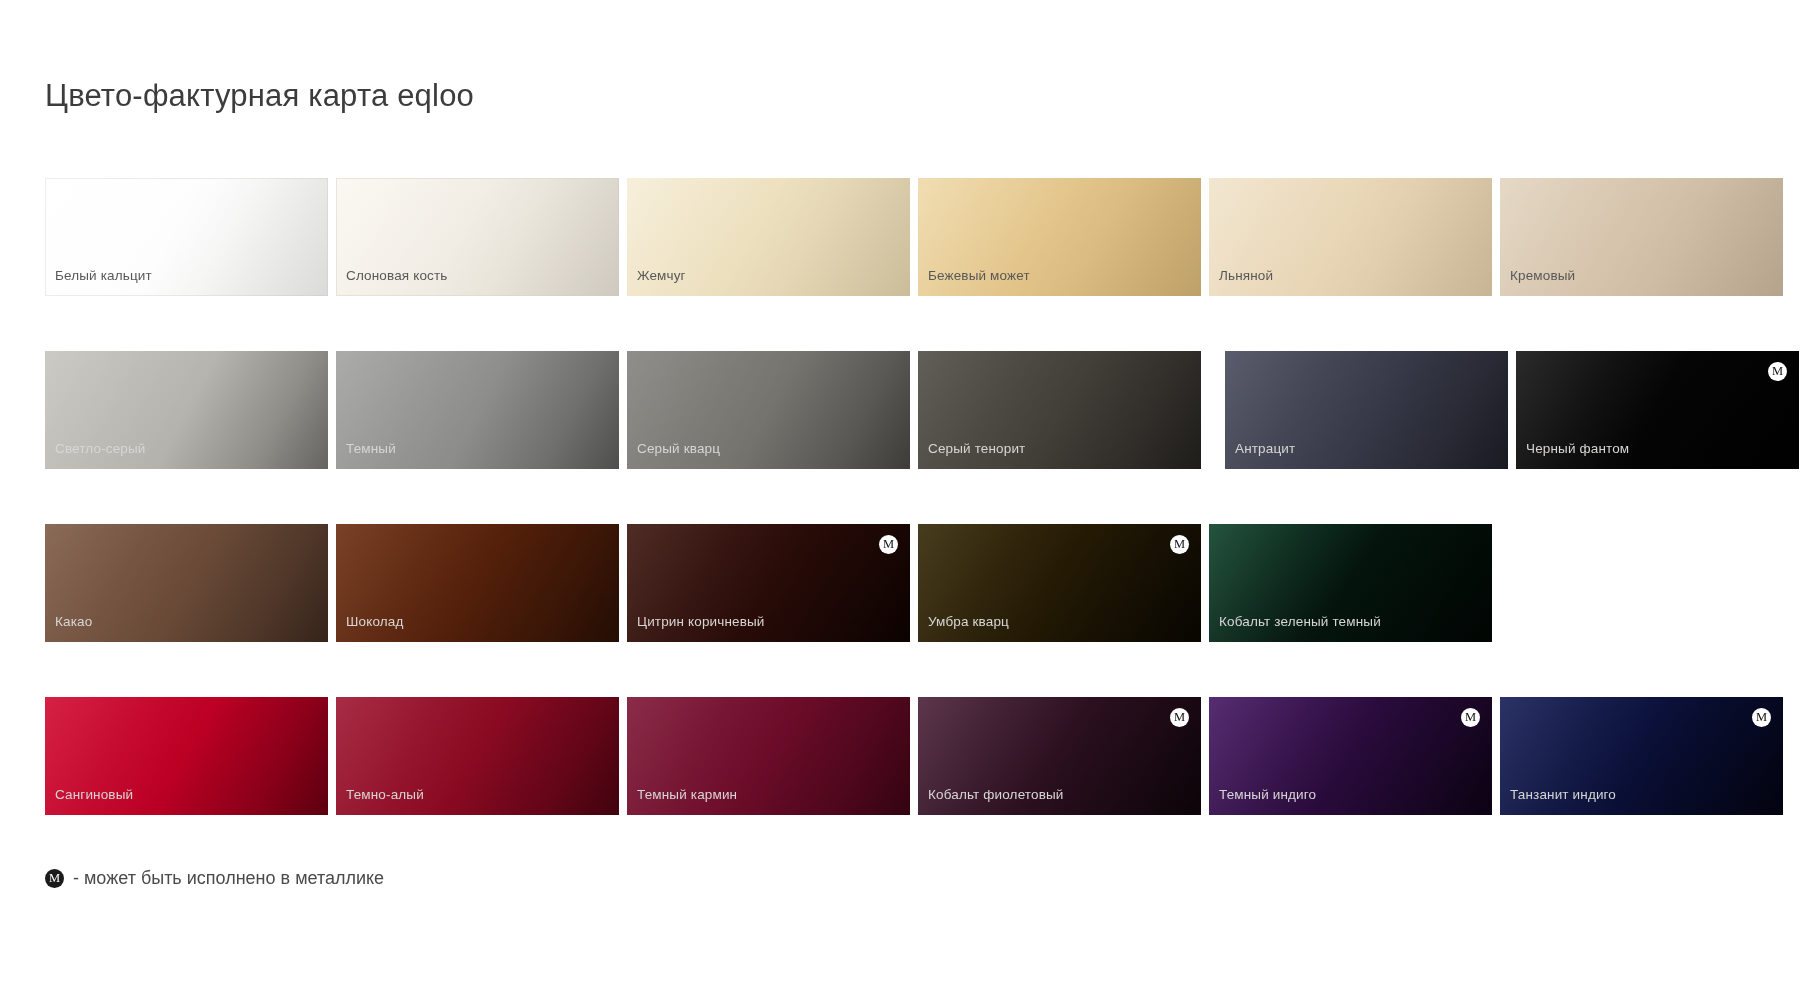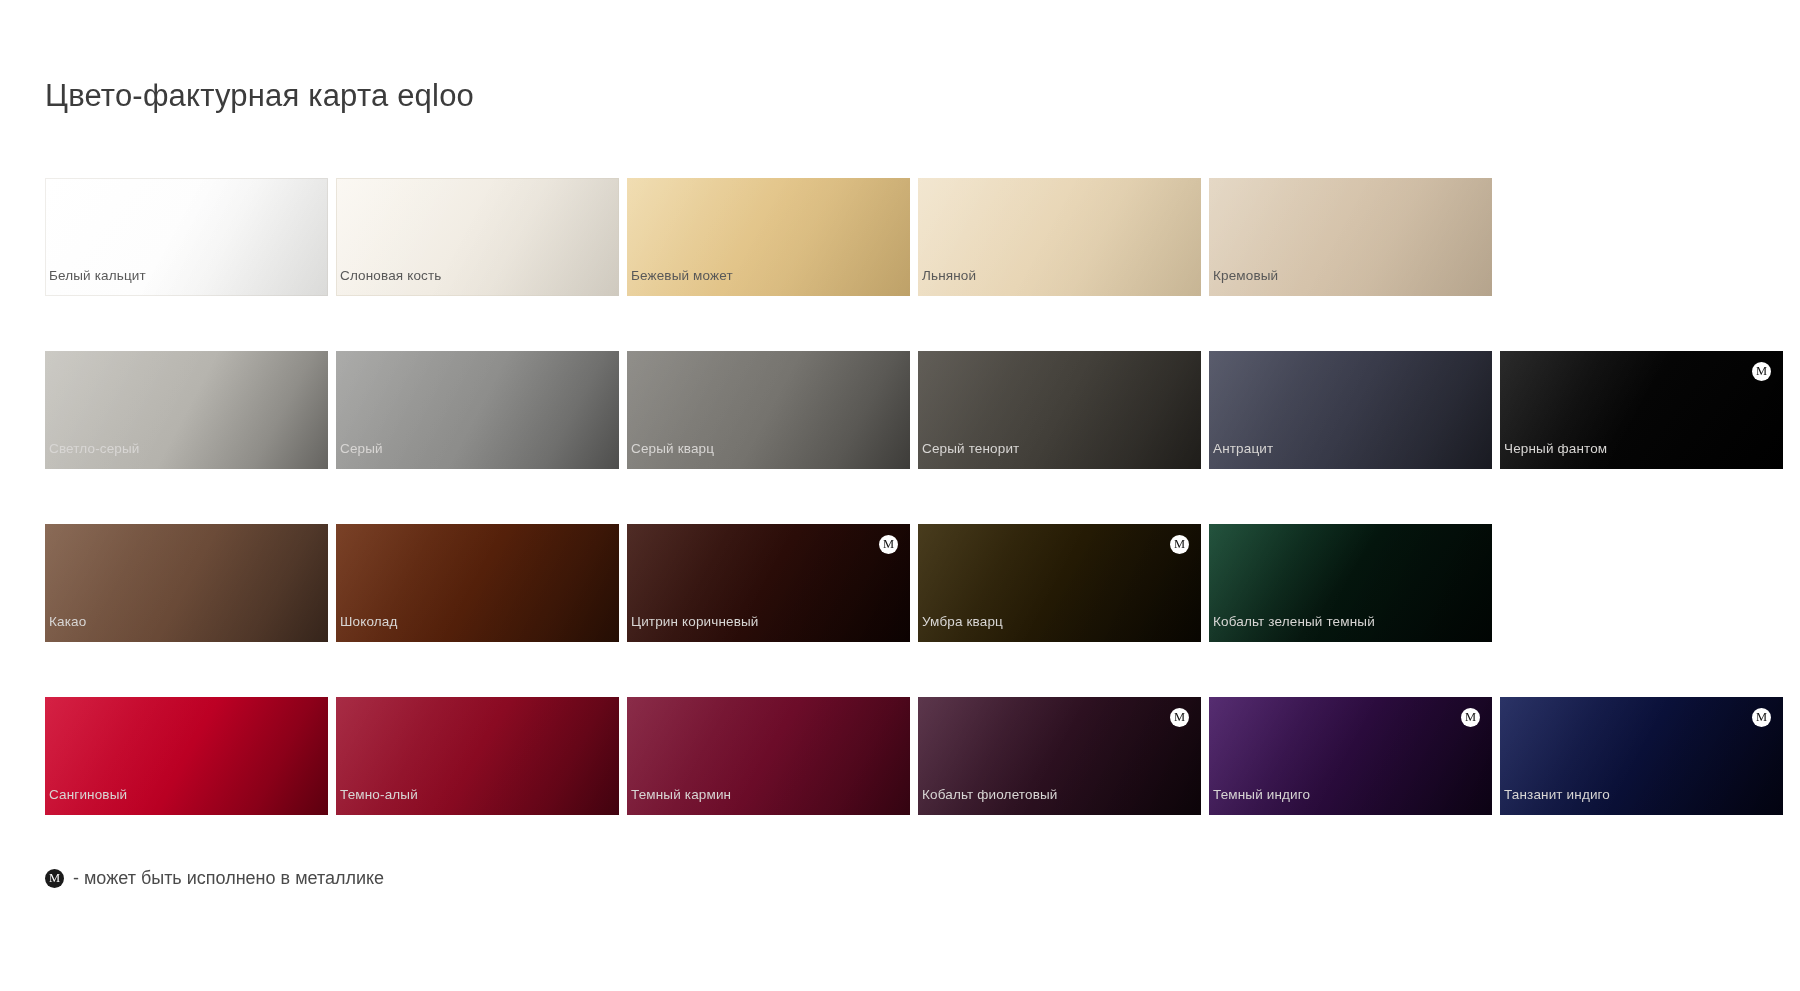--- a/index.html
+++ b/index.html
@@ -60,21 +60,21 @@
       linear-gradient(118deg,
         rgba(255,255,255,0.10) 0%,
         rgba(255,255,255,0.03) 30%,
         rgba(255,255,255,0.00) 50%,
         rgba(0,0,0,0.18) 78%,
         rgba(0,0,0,0.40) 100%);
   }
 
   .swatch-label {
     position: absolute;
-    left: 4px;
+    left: 10px;
     bottom: 14px;
     font-size: 13.5px;
     line-height: 1;
     letter-spacing: 0.15px;
     white-space: nowrap;
     z-index: 3;
   }
   .label-dark { color: #585858; }
   .label-light { color: #d8d6d4; }
 
@@ -126,51 +126,55 @@
   <div class="grid" id="grid">
       <div class="row">
         <div class="swatch" style="background: linear-gradient(128deg, rgb(255, 255, 255) 0%, rgb(253, 253, 253) 48%, rgb(243, 243, 241) 100%); box-shadow: rgb(236, 234, 230) 0px 0px 0px 1px inset;">
           <div class="swatch-sheen"></div>
           <div class="swatch-label label-dark">Белый кальцит</div>
         </div>
         <div class="swatch" style="background: linear-gradient(128deg, rgb(250, 247, 241) 0%, rgb(241, 236, 227) 48%, rgb(230, 224, 212) 100%); box-shadow: rgb(230, 224, 212) 0px 0px 0px 1px inset;">
           <div class="swatch-sheen"></div>
           <div class="swatch-label label-dark">Слоновая кость</div>
         </div>
+        <div class="swatch" style="background: linear-gradient(128deg, rgb(245, 236, 212) 0%, rgb(236, 223, 189) 48%, rgb(226, 210, 171) 100%);">
+          <div class="swatch-sheen"></div>
+          <div class="swatch-label label-dark">Жемчуг</div>
+        </div>
         <div class="swatch" style="background: linear-gradient(128deg, rgb(238, 215, 164) 0%, rgb(226, 196, 137) 48%, rgb(211, 179, 116) 100%);">
           <div class="swatch-sheen"></div>
           <div class="swatch-label label-dark">Бежевый может</div>
         </div>
         <div class="swatch" style="background: linear-gradient(128deg, rgb(240, 226, 200) 0%, rgb(232, 214, 182) 48%, rgb(221, 201, 165) 100%); padding-left: 12px;">
           <div class="swatch-sheen"></div>
           <div class="swatch-label label-dark">Льняной</div>
         </div>
         <div class="swatch" style="background: linear-gradient(128deg, rgb(224, 209, 187) 0%, rgb(213, 195, 171) 48%, rgb(201, 182, 156) 100%);">
           <div class="swatch-sheen"></div>
           <div class="swatch-label label-dark">Кремовый</div>
         </div>
       </div>
       <div class="row">
         <div class="swatch" style="background: linear-gradient(128deg, rgb(198, 196, 190) 0%, rgb(182, 180, 174) 48%, rgb(168, 166, 160) 100%);">
           <div class="swatch-sheen dark"></div>
           <div class="swatch-label label-light">Светло-серый</div>
         </div>
         <div class="swatch" style="background: linear-gradient(128deg, rgb(162, 162, 160) 0%, rgb(142, 142, 140) 48%, rgb(130, 130, 128) 100%);">
           <div class="swatch-sheen dark"></div>
-          <div class="swatch-label label-light">Серый</div>
+          <div class="swatch-label label-light">Темный</div>
         </div>
         <div class="swatch" style="background: linear-gradient(128deg, rgb(132, 130, 125) 0%, rgb(118, 116, 111) 48%, rgb(102, 100, 95) 100%);">
           <div class="swatch-sheen dark"></div>
           <div class="swatch-label label-light">Серый кварц</div>
         </div>
         <div class="swatch" style="background: linear-gradient(128deg, rgb(80, 76, 69) 0%, rgb(67, 64, 58) 48%, rgb(51, 48, 43) 100%);">
           <div class="swatch-sheen dark"></div>
           <div class="swatch-label label-light">Серый тенорит</div>
         </div>
-        <div class="swatch" style="background: linear-gradient(128deg, rgb(71, 74, 92) 0%, rgb(57, 59, 74) 48%, rgb(42, 44, 56) 100%);">
+        <div class="swatch" style="background: linear-gradient(128deg, rgb(71, 74, 92) 0%, rgb(57, 59, 74) 48%, rgb(42, 44, 56) 100%); margin-left: 16px;">
           <div class="swatch-sheen dark"></div>
           <div class="swatch-label label-light">Антрацит</div>
         </div>
         <div class="swatch" style="background: linear-gradient(128deg, rgb(19, 19, 19) 0%, rgb(5, 5, 5) 48%, rgb(0, 0, 0) 100%);">
           <div class="swatch-sheen dark"></div>
           <div class="metallic-badge">M</div>
           <div class="swatch-label label-light">Черный фантом</div>
         </div>
       </div>
       <div class="row">

